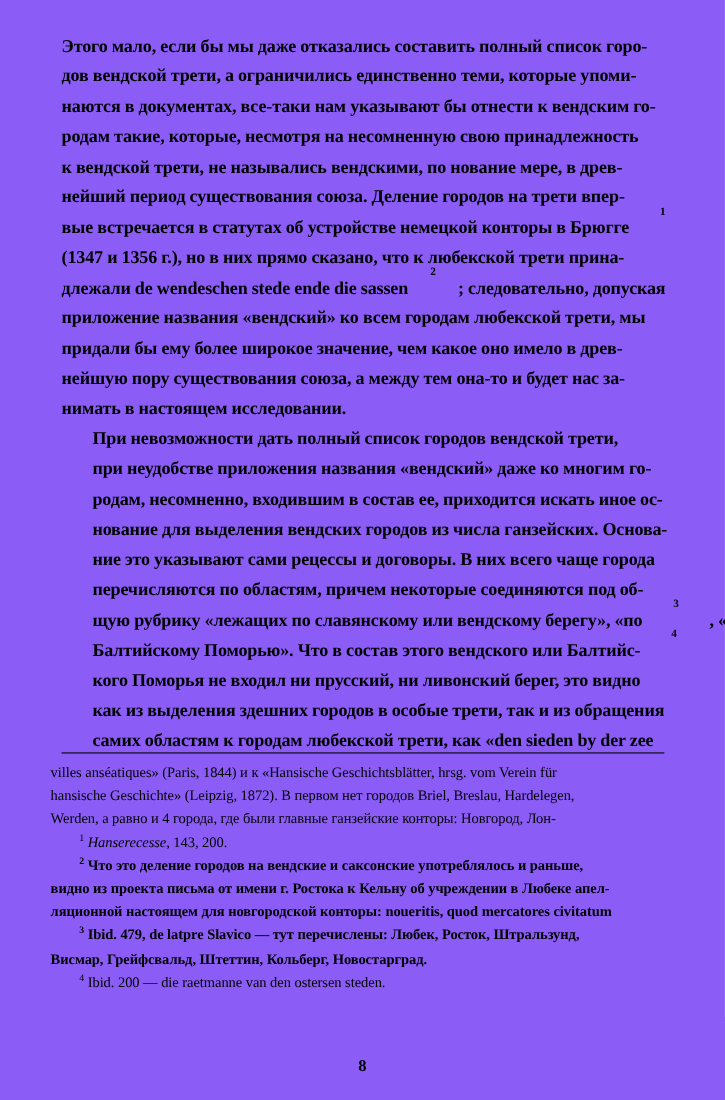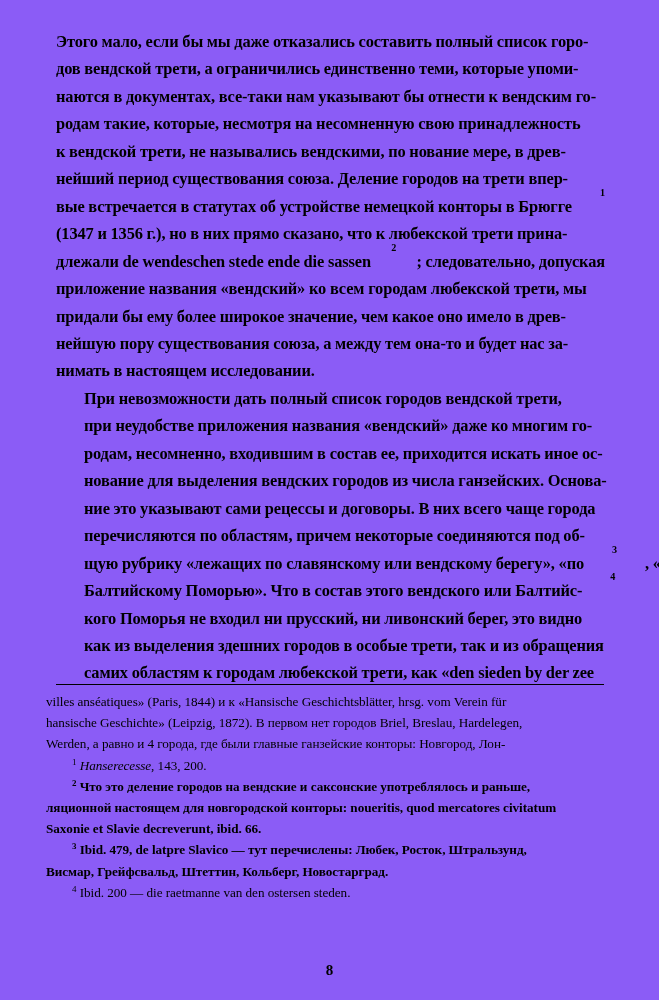--- a/index.html
+++ b/index.html
@@ -224,23 +224,25 @@
 
     <p class="fn-para fn-num fn-light fn-indent">
       <sup class="fn-mark">1</sup><span> </span><span class="ital">Hanserecesse</span><span>, 143, 200.</span>
     </p>
 
     <p class="fn-para fn-num">
       <span class="line j" style="text-indent:26px;">
           <span><sup class="fn-mark">2</sup> <span>Что это деление городов на вендские и саксонские употреблялось и раньше,</span></span>
         </span>
       <span class="line j">
+          <span>видно из проекта письма от имени г. Ростока к Кельну об учреждении в Любеке апел-</span>
+        </span>
+      <span class="line j">
           <span>ляционной настоящем для новгородской конторы: noueritis, quod mercatores civitatum</span>
         </span>
-      <span class="line">Saxonie et Slavie decreverunt, ibid. 66.</span>
     </p>
 
     <p class="fn-para fn-num">
       <span class="line j" style="text-indent:26px;">
           <span><sup class="fn-mark">3</sup> <span>Ibid. 479, de latpre Slavico — тут перечислены: Любек, Росток, Штральзунд,</span></span>
         </span>
       <span class="line">Висмар, Грейфсвальд, Штеттин, Кольберг, Новостарград.</span>
     </p>
 
     <p class="fn-para fn-num fn-light fn-indent">

